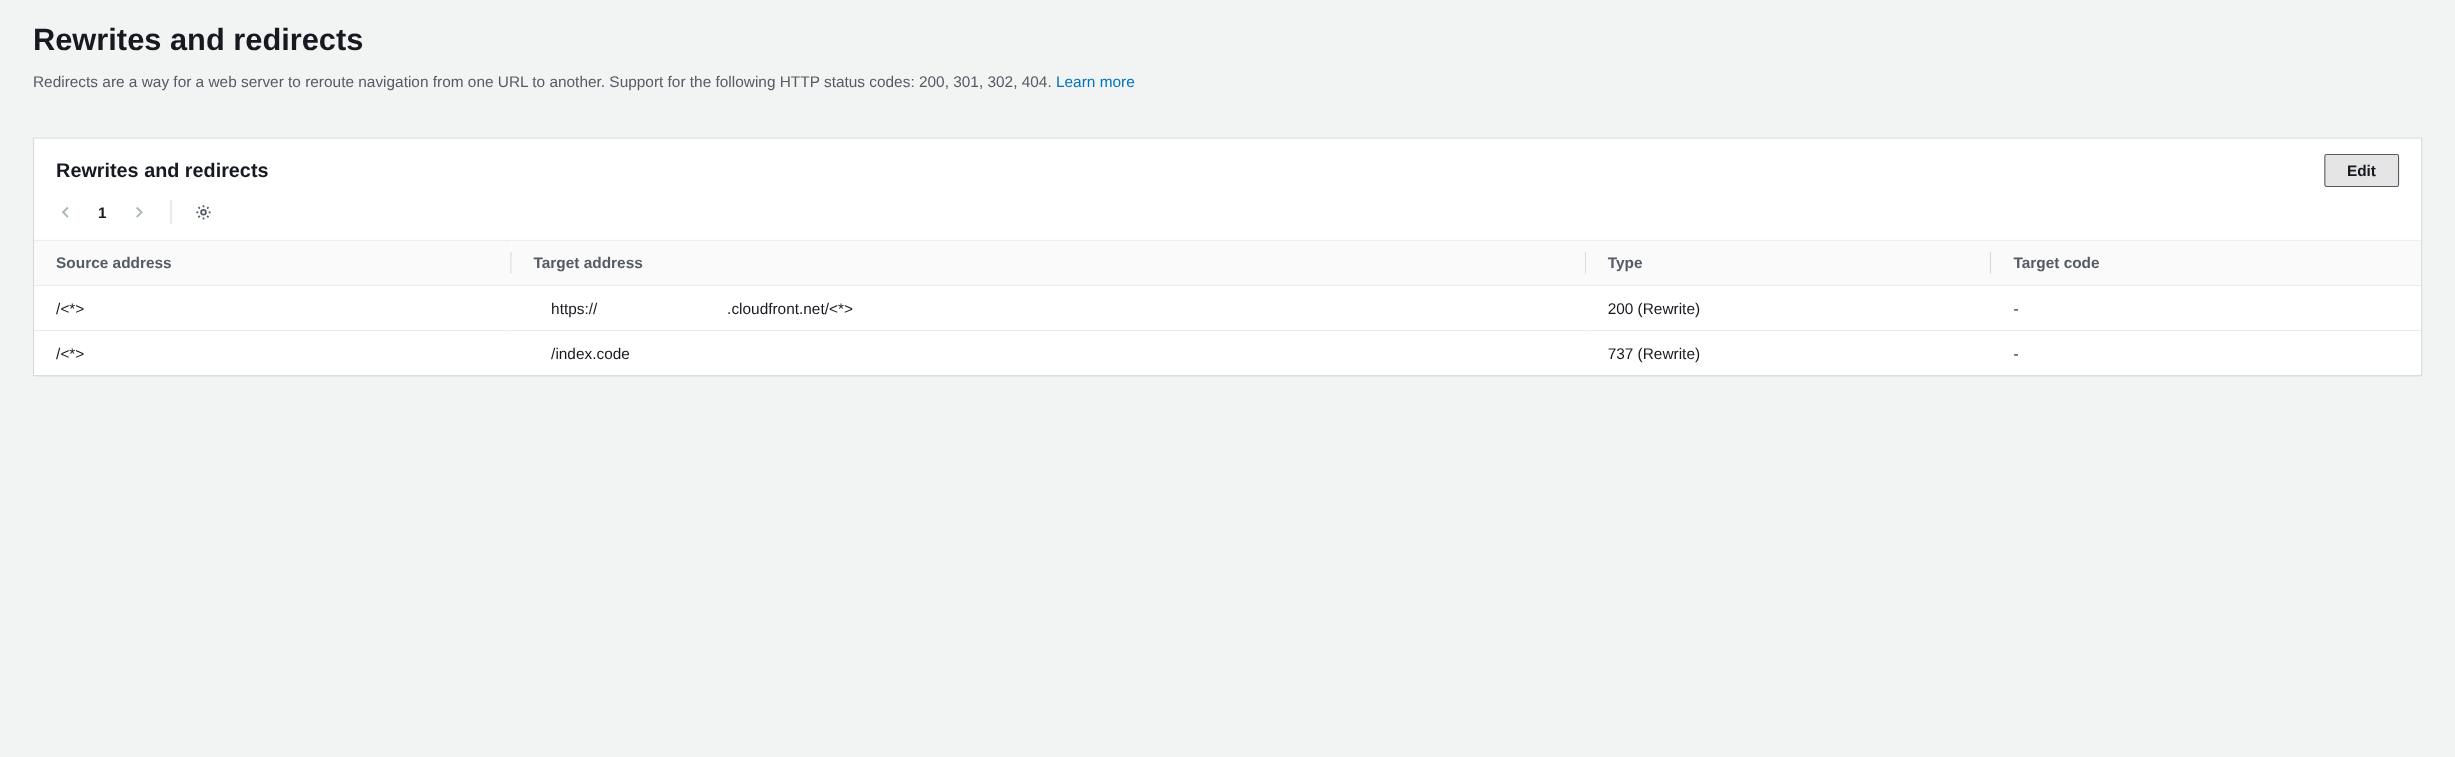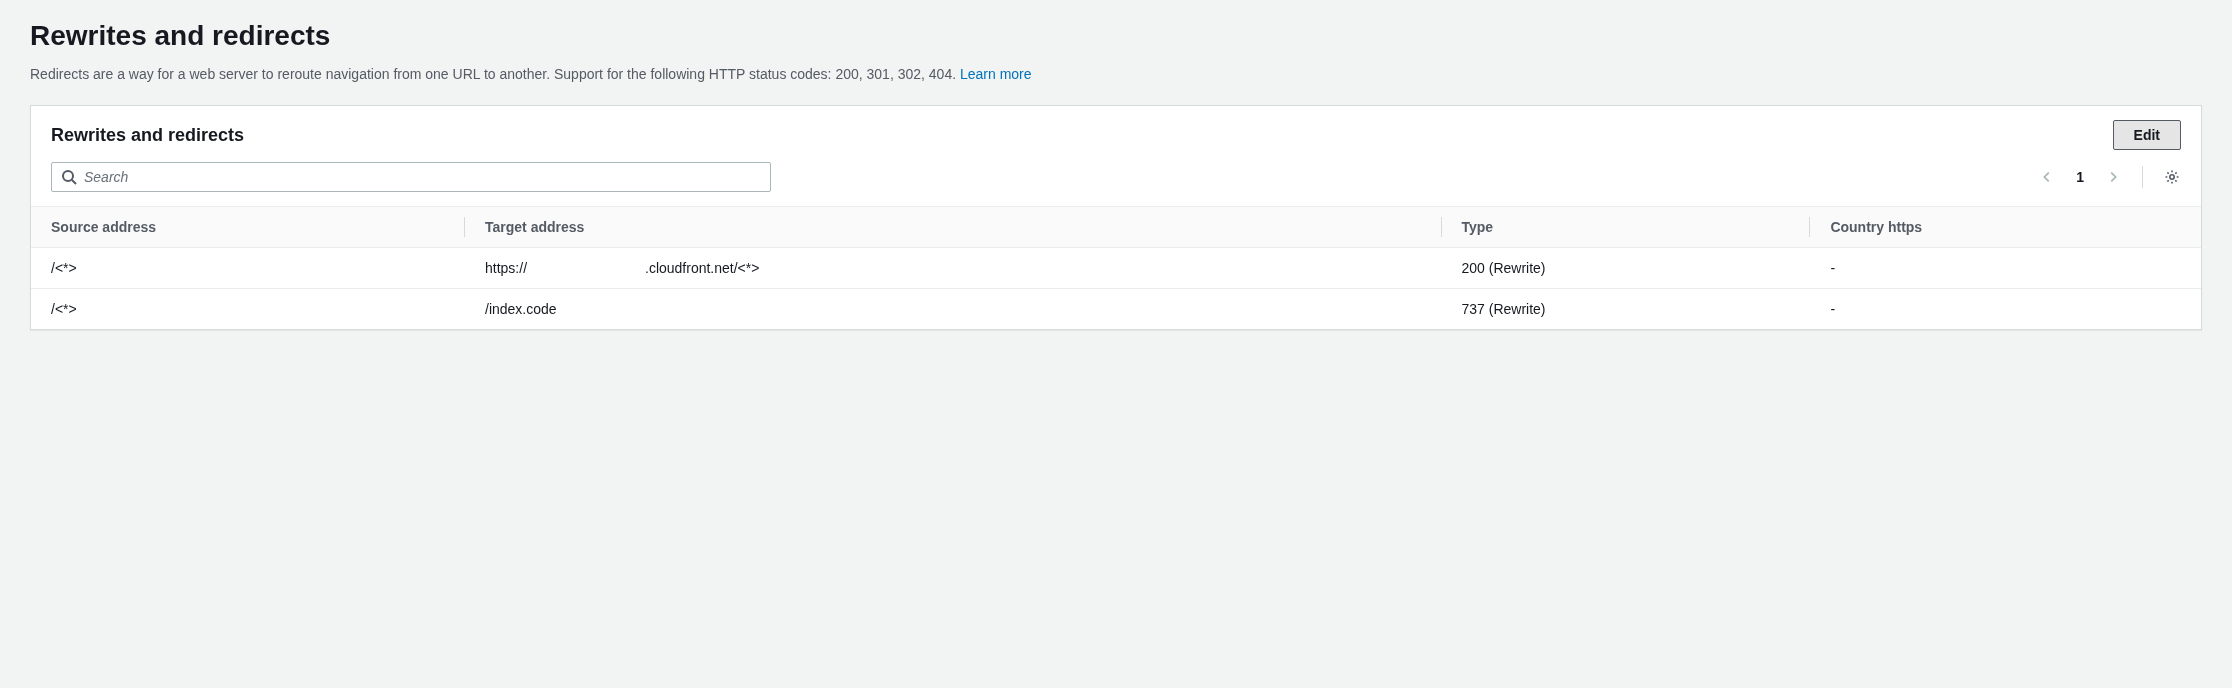--- a/index.html
+++ b/index.html
@@ -16,21 +16,21 @@
     }
     .page-title {
       font-size: 28px;
       font-weight: 700;
       color: #16191f;
       margin-bottom: 12px;
     }
     .page-description {
       font-size: 14px;
       color: #545b64;
-      margin-bottom: 20px;
+      margin-bottom: 40px;
       line-height: 1.5;
     }
     .page-description a {
       color: #0073bb;
       text-decoration: none;
     }
     .panel {
       background: #ffffff;
       border: 1px solid #d5dbdb;
       box-shadow: 0 1px 1px rgba(0,0,0,0.05);
@@ -161,20 +161,21 @@
     .table tbody tr:last-child td {
       border-bottom: none;
     }
     .col-source { width: 20%; margin-top: 44px; }
     .col-target { width: 45%; }
     .col-type   { width: 17%; margin-top: 24px; }
     .col-country{ width: 18%; }
     .target-cell {
       display: flex;
       gap: 0;
+      margin-left: 16px;
     }
     .target-prefix {
       min-width: 160px;
     }
   </style>
 </head>
 <body>
 
 <h1 class="page-title">Rewrites and redirects</h1>
 
@@ -184,29 +185,20 @@
 </p>
 
 <div class="panel">
 
   <div class="panel-header">
     <div class="panel-title">Rewrites and redirects</div>
     <button class="edit-button">Edit</button>
   </div>
 
   <div class="toolbar">
-    <div class="search-wrapper">
-      <span class="search-icon">
-        <svg viewBox="0 0 16 16" width="16" height="16" fill="none" stroke="currentColor" stroke-width="2">
-          <circle cx="7" cy="7" r="5"></circle>
-          <line x1="11" y1="11" x2="15" y2="15"></line>
-        </svg>
-      </span>
-      <input type="text" class="search-input" placeholder="Search" style="">
-    </div>
 
     <div class="pagination">
       <span class="pagination-arrow">
         <svg viewBox="0 0 16 16" width="14" height="14" fill="none" stroke="currentColor" stroke-width="2">
           <polyline points="10,3 5,8 10,13"></polyline>
         </svg>
       </span>
       <span class="pagination-page">1</span>
       <span class="pagination-arrow">
         <svg viewBox="0 0 16 16" width="14" height="14" fill="none" stroke="currentColor" stroke-width="2">
@@ -222,21 +214,21 @@
       </span>
     </div>
   </div>
 
   <table class="table">
     <thead>
       <tr>
         <th class="col-source">Source address</th>
         <th class="col-target">Target address</th>
         <th class="col-type">Type</th>
-        <th class="col-country">Country https</th>
+        <th class="col-country">Target code</th>
       </tr>
     </thead>
     <tbody>
       <tr>
         <td>/&lt;*&gt;</td>
         <td>
           <div class="target-cell">
             <span class="target-prefix">https://</span>
             <span>.cloudfront.net/&lt;*&gt;</span>
           </div>

